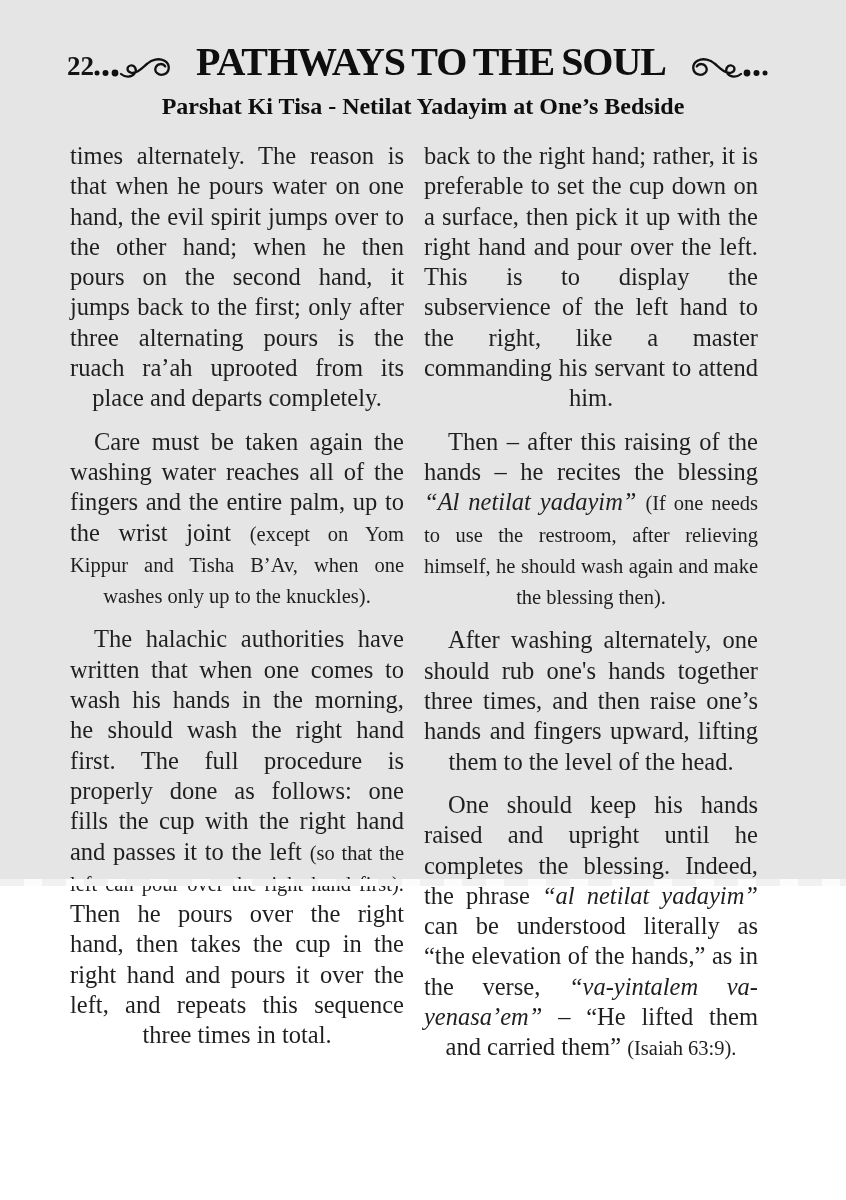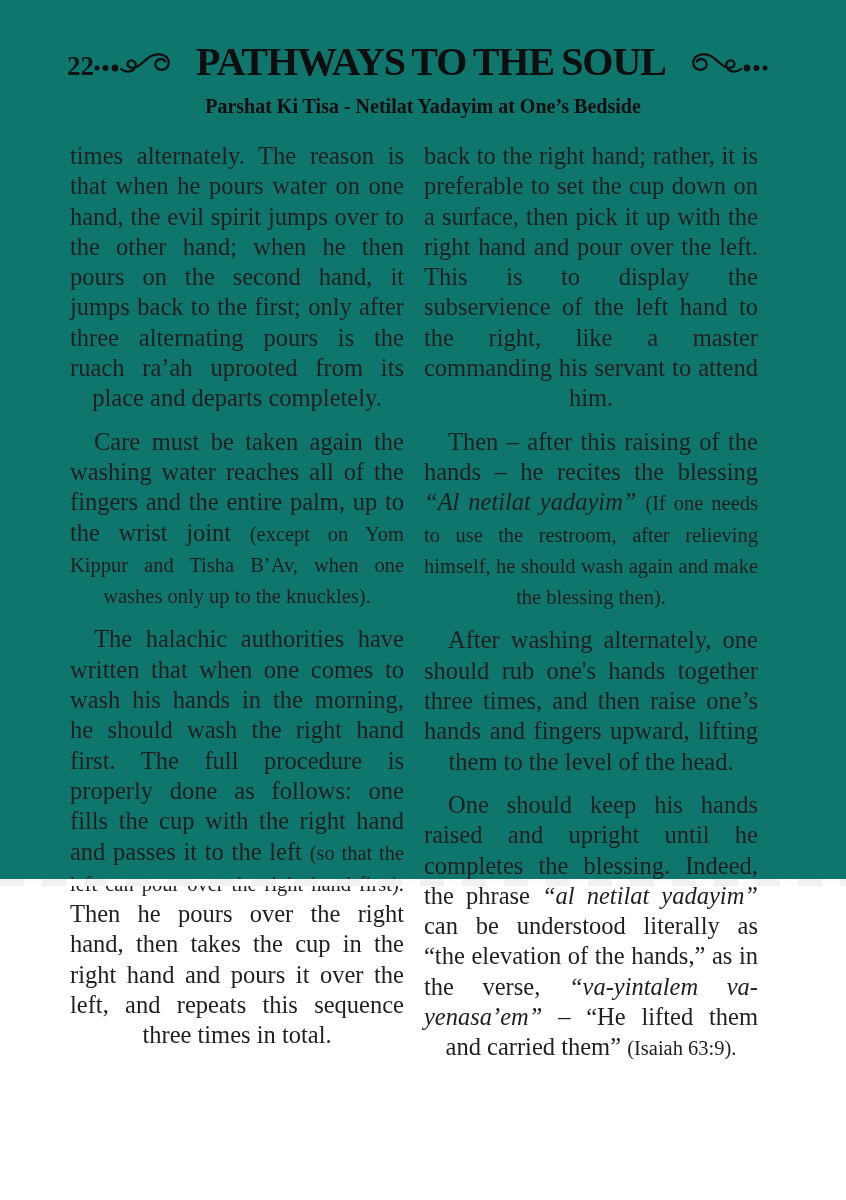--- a/index.html
+++ b/index.html
@@ -5,47 +5,47 @@
   html, body { margin: 0; padding: 0; }
   body {
     width: 846px; height: 1200px;
     background: #ffffff;
     font-family: "Liberation Serif", serif;
     overflow: hidden;
   }
   .sheet {
     position: relative;
     width: 846px; height: 886px;
-    background: #0f766e;
+    background: #e5e5e5;
     color: #1e1e1e;
   }
   .pnum {
     position: absolute; left: 67px; top: 48px;
     font-weight: 700; font-size: 27px; line-height: 36px;
     color: #141414;
   }
   .title-row {
     position: absolute; top: 36px; left: 16px; right: 0;
-    display: flex; justify-content: center; align-items: flex-start;
+    display: flex; justify-content: center; align-items: center;
     gap: 8px;
   }
   h1.book-title {
     margin: 0;
     font-weight: 700; font-size: 40px; line-height: 52px;
     letter-spacing: -1px; word-spacing: -2px;
     color: #0e0e0e;
     white-space: nowrap;
   }
   .orn { display: block; margin-top: 12px; }
   .orn svg { display: block; }
   .orn.flip svg { transform: scaleX(-1); }
   h2.subtitle {
     position: absolute; top: 93px; left: 0; right: 0;
     margin: 0; text-align: center;
-    font-weight: 700; font-size: 20px; line-height: 26px;
+    font-weight: 700; font-size: 24px; line-height: 26px;
     color: #0e0e0e;
   }
   .cols {
     position: absolute; top: 141px; left: 70px;
     display: flex; gap: 20px;
   }
   .col { width: 334px; }
   p.para {
     margin: 0 0 13px 0;
     font-size: 24.5px; line-height: 30.3px;

